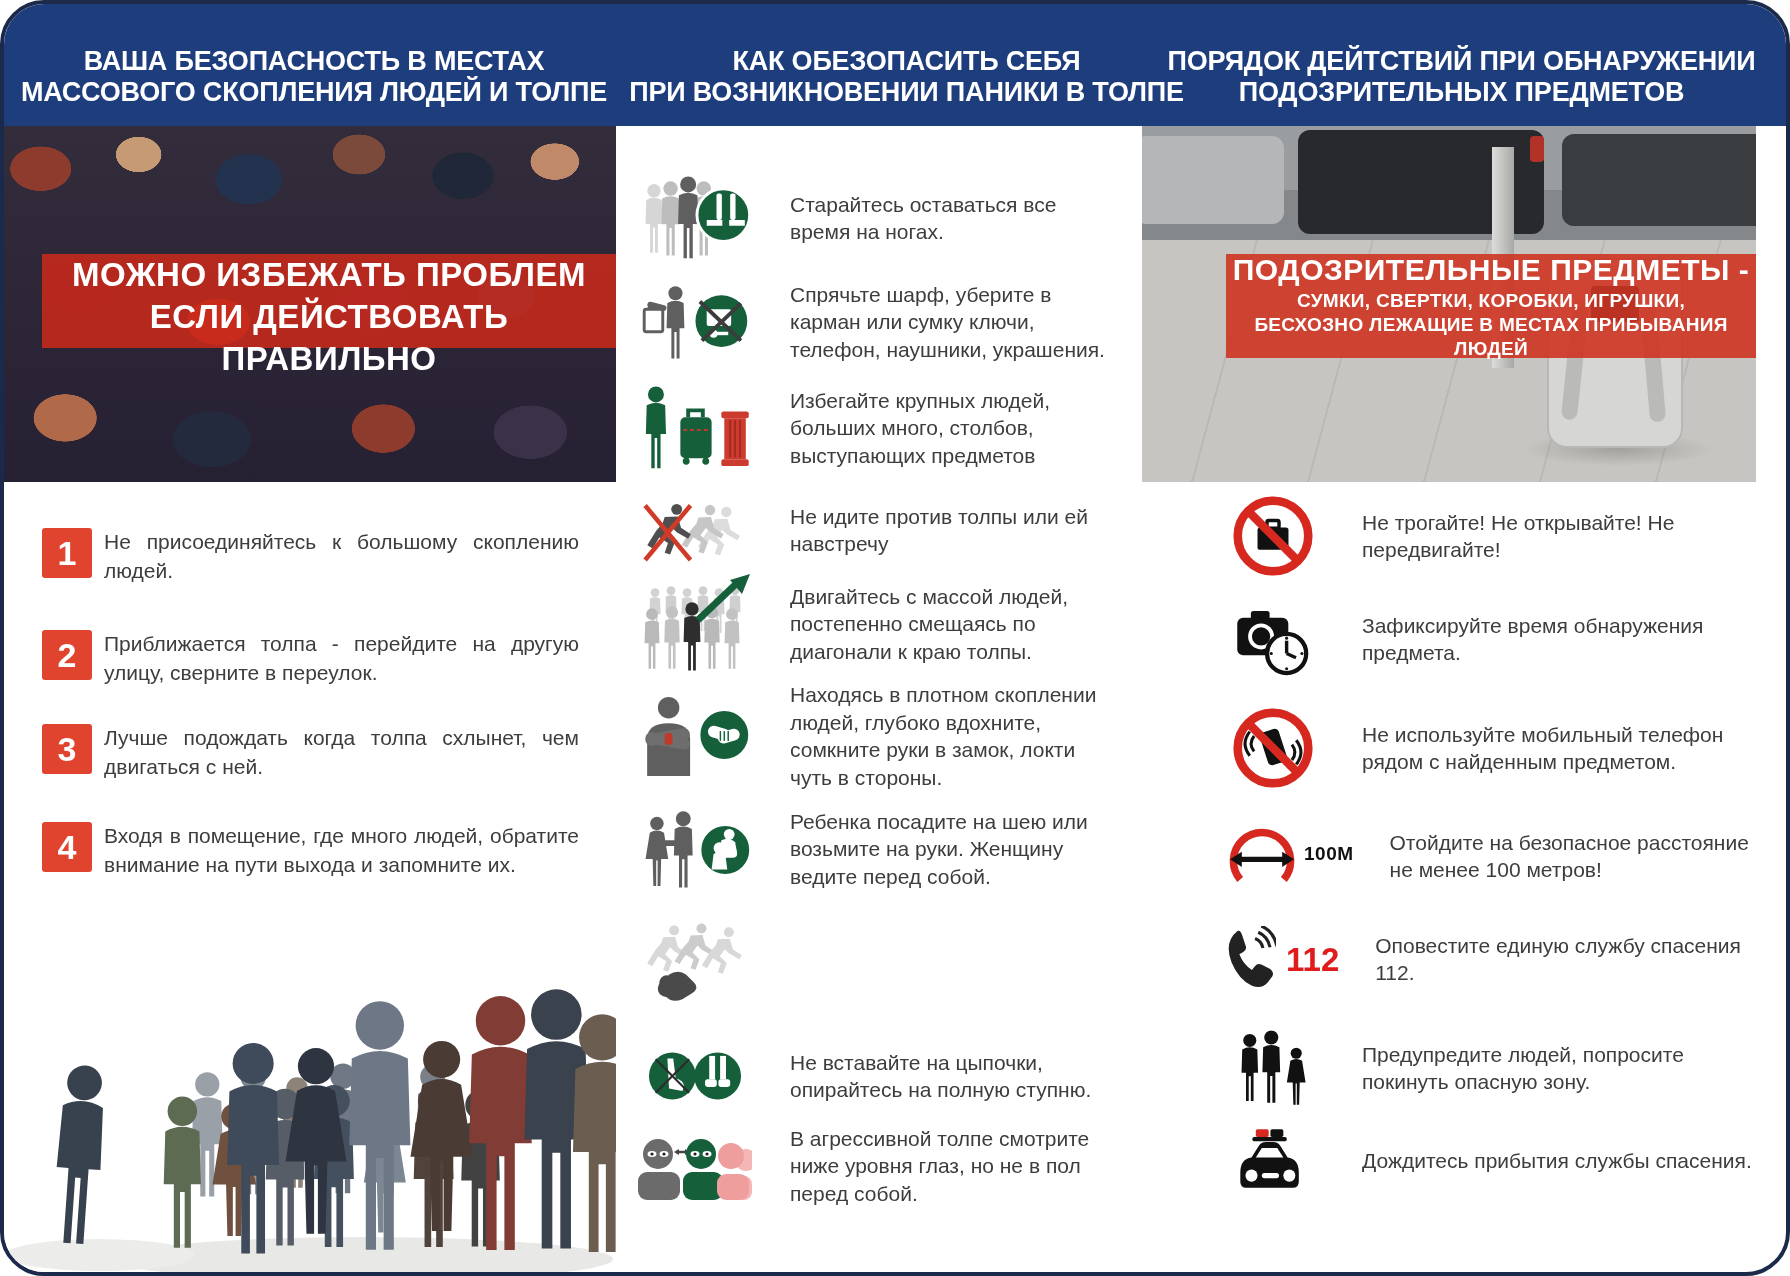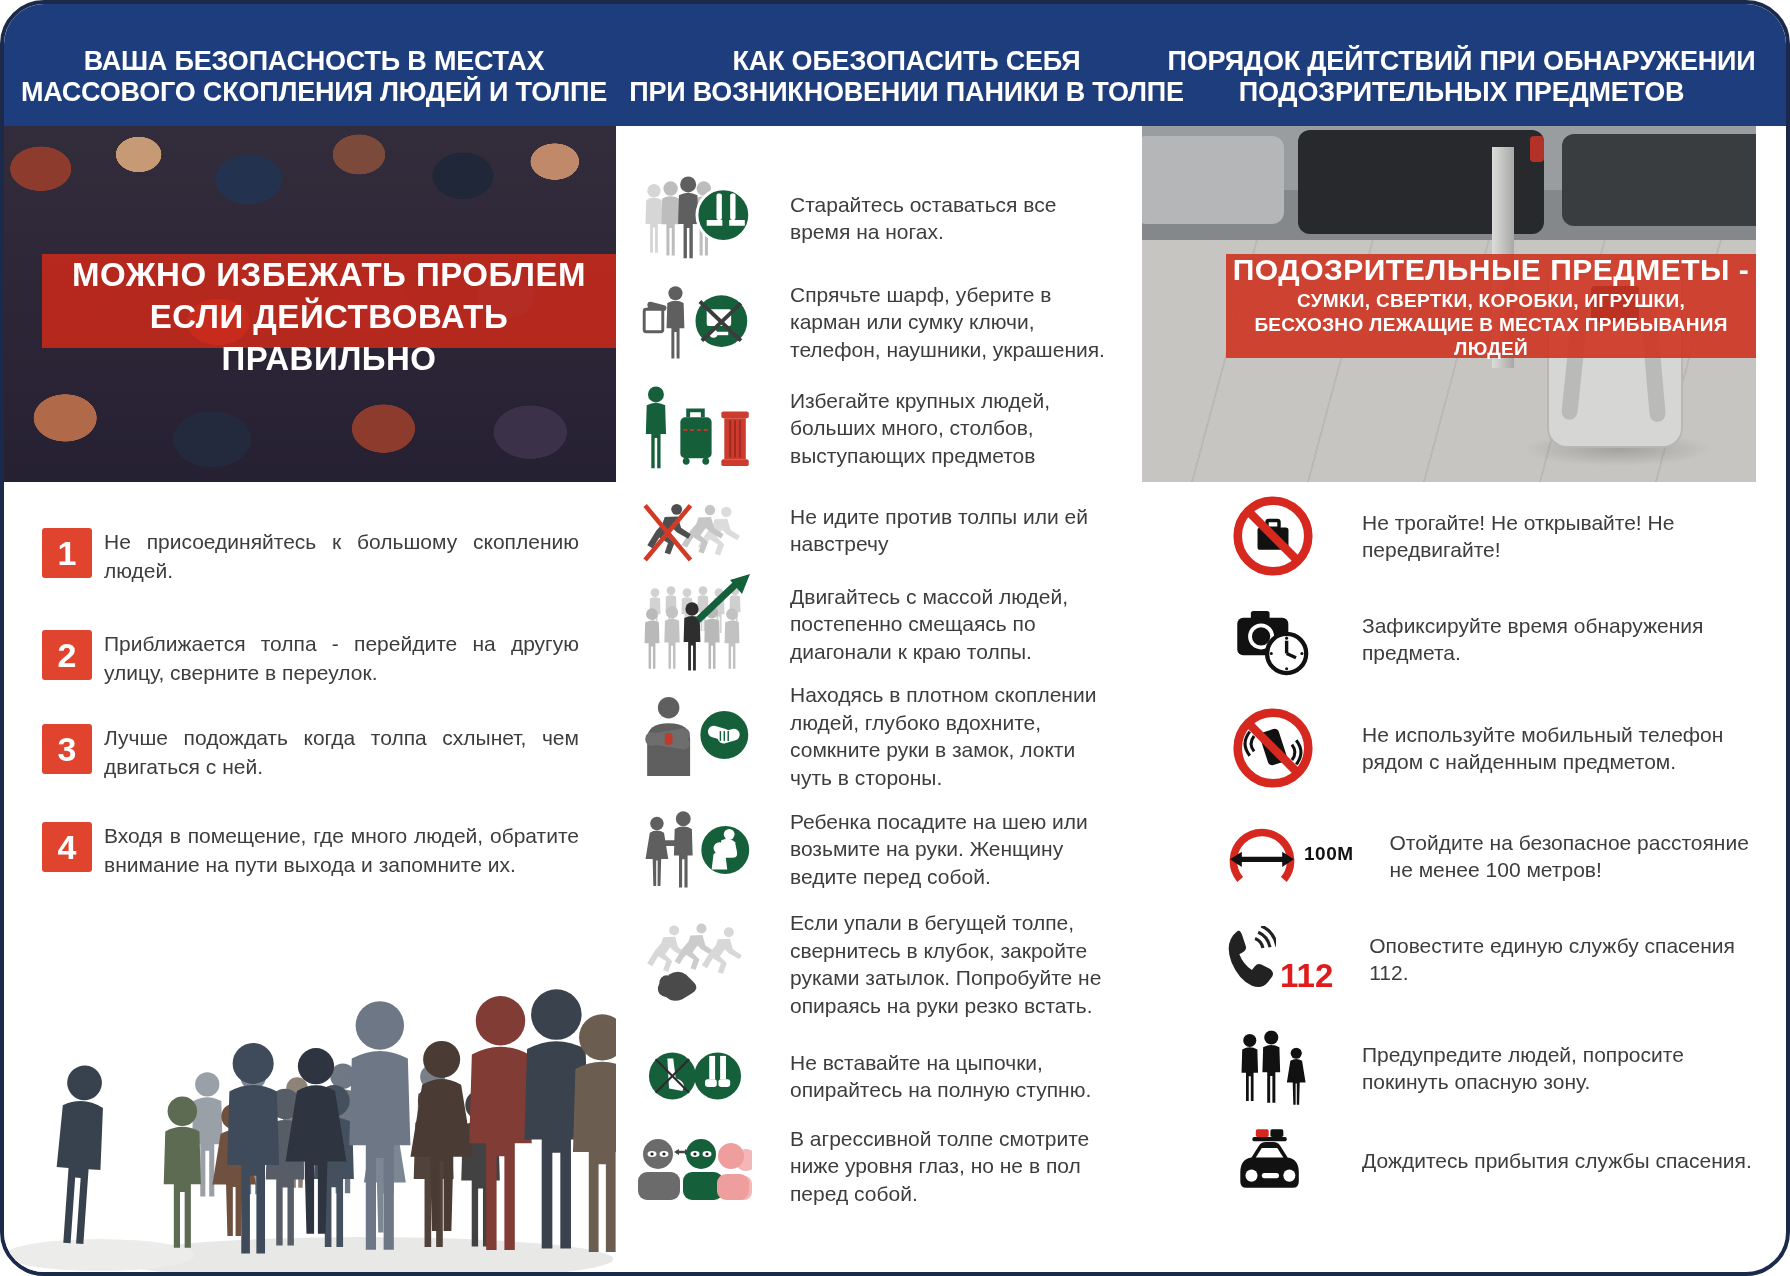--- a/index.html
+++ b/index.html
@@ -63,21 +63,21 @@
   .photo-queue{position:absolute;left:0;top:900px;width:612px;height:372px;background:#fff;}
 
   
   .mrow{position:absolute;left:630px;width:486px;display:flex;align-items:center;gap:34px;}
   .mi{flex:0 0 122px;display:flex;justify-content:center;align-items:center;}
   .mtext{flex:1;font-size:21px;line-height:27.5px;color:#3d3d3d;}
   .rrow{position:absolute;left:1216px;width:550px;display:flex;align-items:center;gap:36px;}
   .ri{flex:0 0 106px;display:flex;justify-content:center;align-items:center;}
   .rtext{flex:1;font-size:21px;line-height:27.5px;color:#3d3d3d;}
   .lbl-100{font-weight:700;font-size:19px;color:#111;margin-top:-4px;letter-spacing:0.5px;}
-  .ri-112{flex-direction:row;gap:4px;align-items:flex-end;}
+  .ri-112{flex-direction:row;gap:10px;align-items:center;}
   .lbl-112{font-weight:700;font-size:33px;color:#e01b1b;line-height:1;}
   .hiddefs{position:absolute;width:0;height:0;overflow:hidden;}
 </style>
 </head>
 <body>
 
 <svg class="hiddefs" aria-hidden="true">
   <defs>
     <symbol id="sym-person" viewBox="0 0 36 100">
       <circle cx="18" cy="10" r="9.5"></circle>
@@ -294,21 +294,20 @@
   <div class="mrow" style="top:908px;height:104px">
     <div class="mi">
       <svg width="114" height="84" viewBox="0 0 114 86">
         <use href="#sym-runner" x="6" y="2" width="46" height="52" fill="#d8d8d8"></use>
         <use href="#sym-runner" x="34" y="0" width="46" height="52" fill="#cccccc"></use>
         <use href="#sym-runner" x="62" y="4" width="46" height="52" fill="#d8d8d8"></use>
         <circle cx="28" cy="62" r="7.5" fill="#4a4a4a"></circle>
         <path d="M30 54 q10 -6 18 0 l8 8 q6 6 -2 11 l-10 6 q-10 4 -16 -2 q-10 -2 -9 -10 q1 -8 11 -7 z" fill="#4a4a4a"></path>
       </svg>
     </div>
-    <div class="mtext">Если упали в бегущей толпе, свернитесь в клубок, закройте руками затылок. Попробуйте не опираясь на руки резко встать.</div>
   </div>
 
   <div class="mrow" style="top:1036px;height:72px">
     <div class="mi">
       <svg width="114" height="72" viewBox="0 0 114 86">
         <circle cx="30" cy="43" r="28" fill="#15603a"></circle>
         <path d="M24 22 l7 0 l3 24 q9 2 10 9 l-2 6 l-16 -3 z" fill="#fff"></path>
         <line x1="10" y1="23" x2="50" y2="63" stroke="#2b2b2b" stroke-width="2.5"></line>
         <line x1="50" y1="23" x2="10" y2="63" stroke="#2b2b2b" stroke-width="2.5"></line>
         <circle cx="84" cy="43" r="28" fill="#15603a"></circle>

